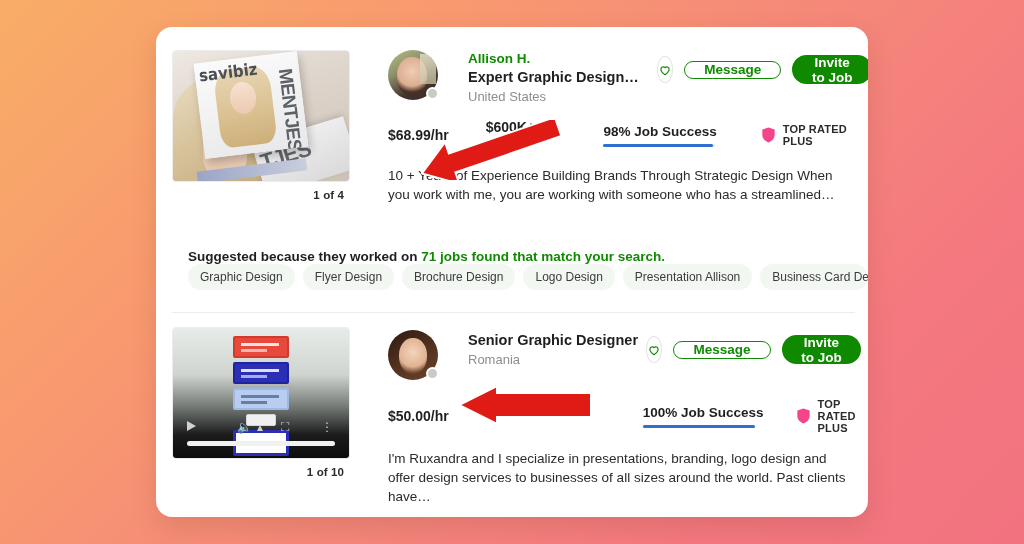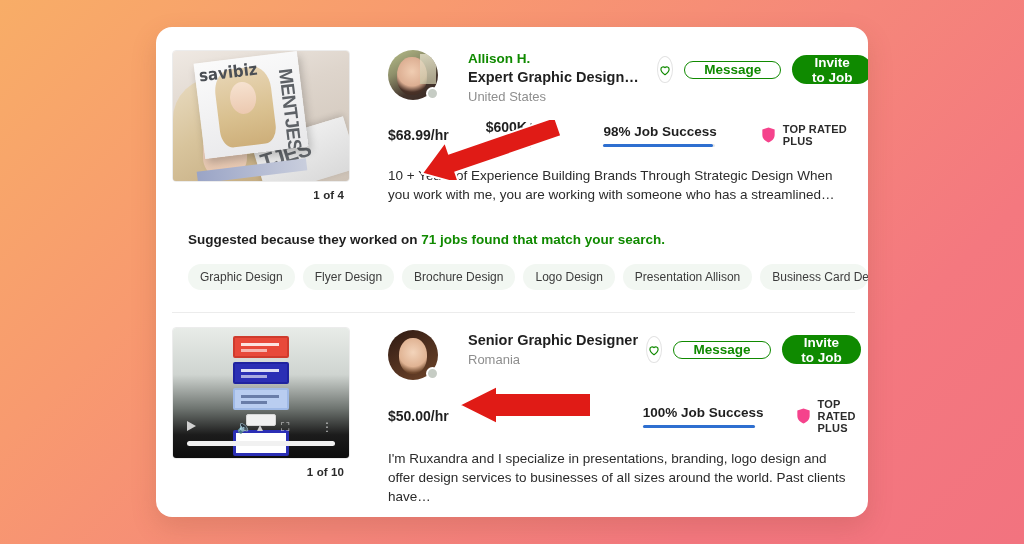--- a/index.html
+++ b/index.html
@@ -279,21 +279,21 @@
           <svg viewBox="0 0 24 26">
               <path d="M12 1 22 4v9c0 6-5 10.5-10 12C7 23.5 2 19 2 13V4z" fill="#f5438c"></path>
             </svg>
           <span>TOP RATED PLUS</span>
         </div>
       </div>
 
       <div class="desc" style="margin-top:15px; max-width:460px;">10 + Years of Experience Building Brands Through Strategic Design When you work with me, you are working with someone who has a streamlined…</div>
     </div>
 
-    <div class="suggest" style="position:absolute; left:32px; top:205px;">
+    <div class="suggest" style="position:absolute; left:32px; top:222px;">
       <span>Suggested because they worked on </span><a href="#">71 jobs found that match your search.</a>
     </div>
 
     <div class="tags" style="position:absolute; left:32px; top:237px;">
       <div class="tag">Graphic Design</div>
       <div class="tag">Flyer Design</div>
       <div class="tag">Brochure Design</div>
       <div class="tag">Logo Design</div>
       <div class="tag">Presentation Allison</div>
       <div class="tag tag-clipped">Business Card Design</div>

